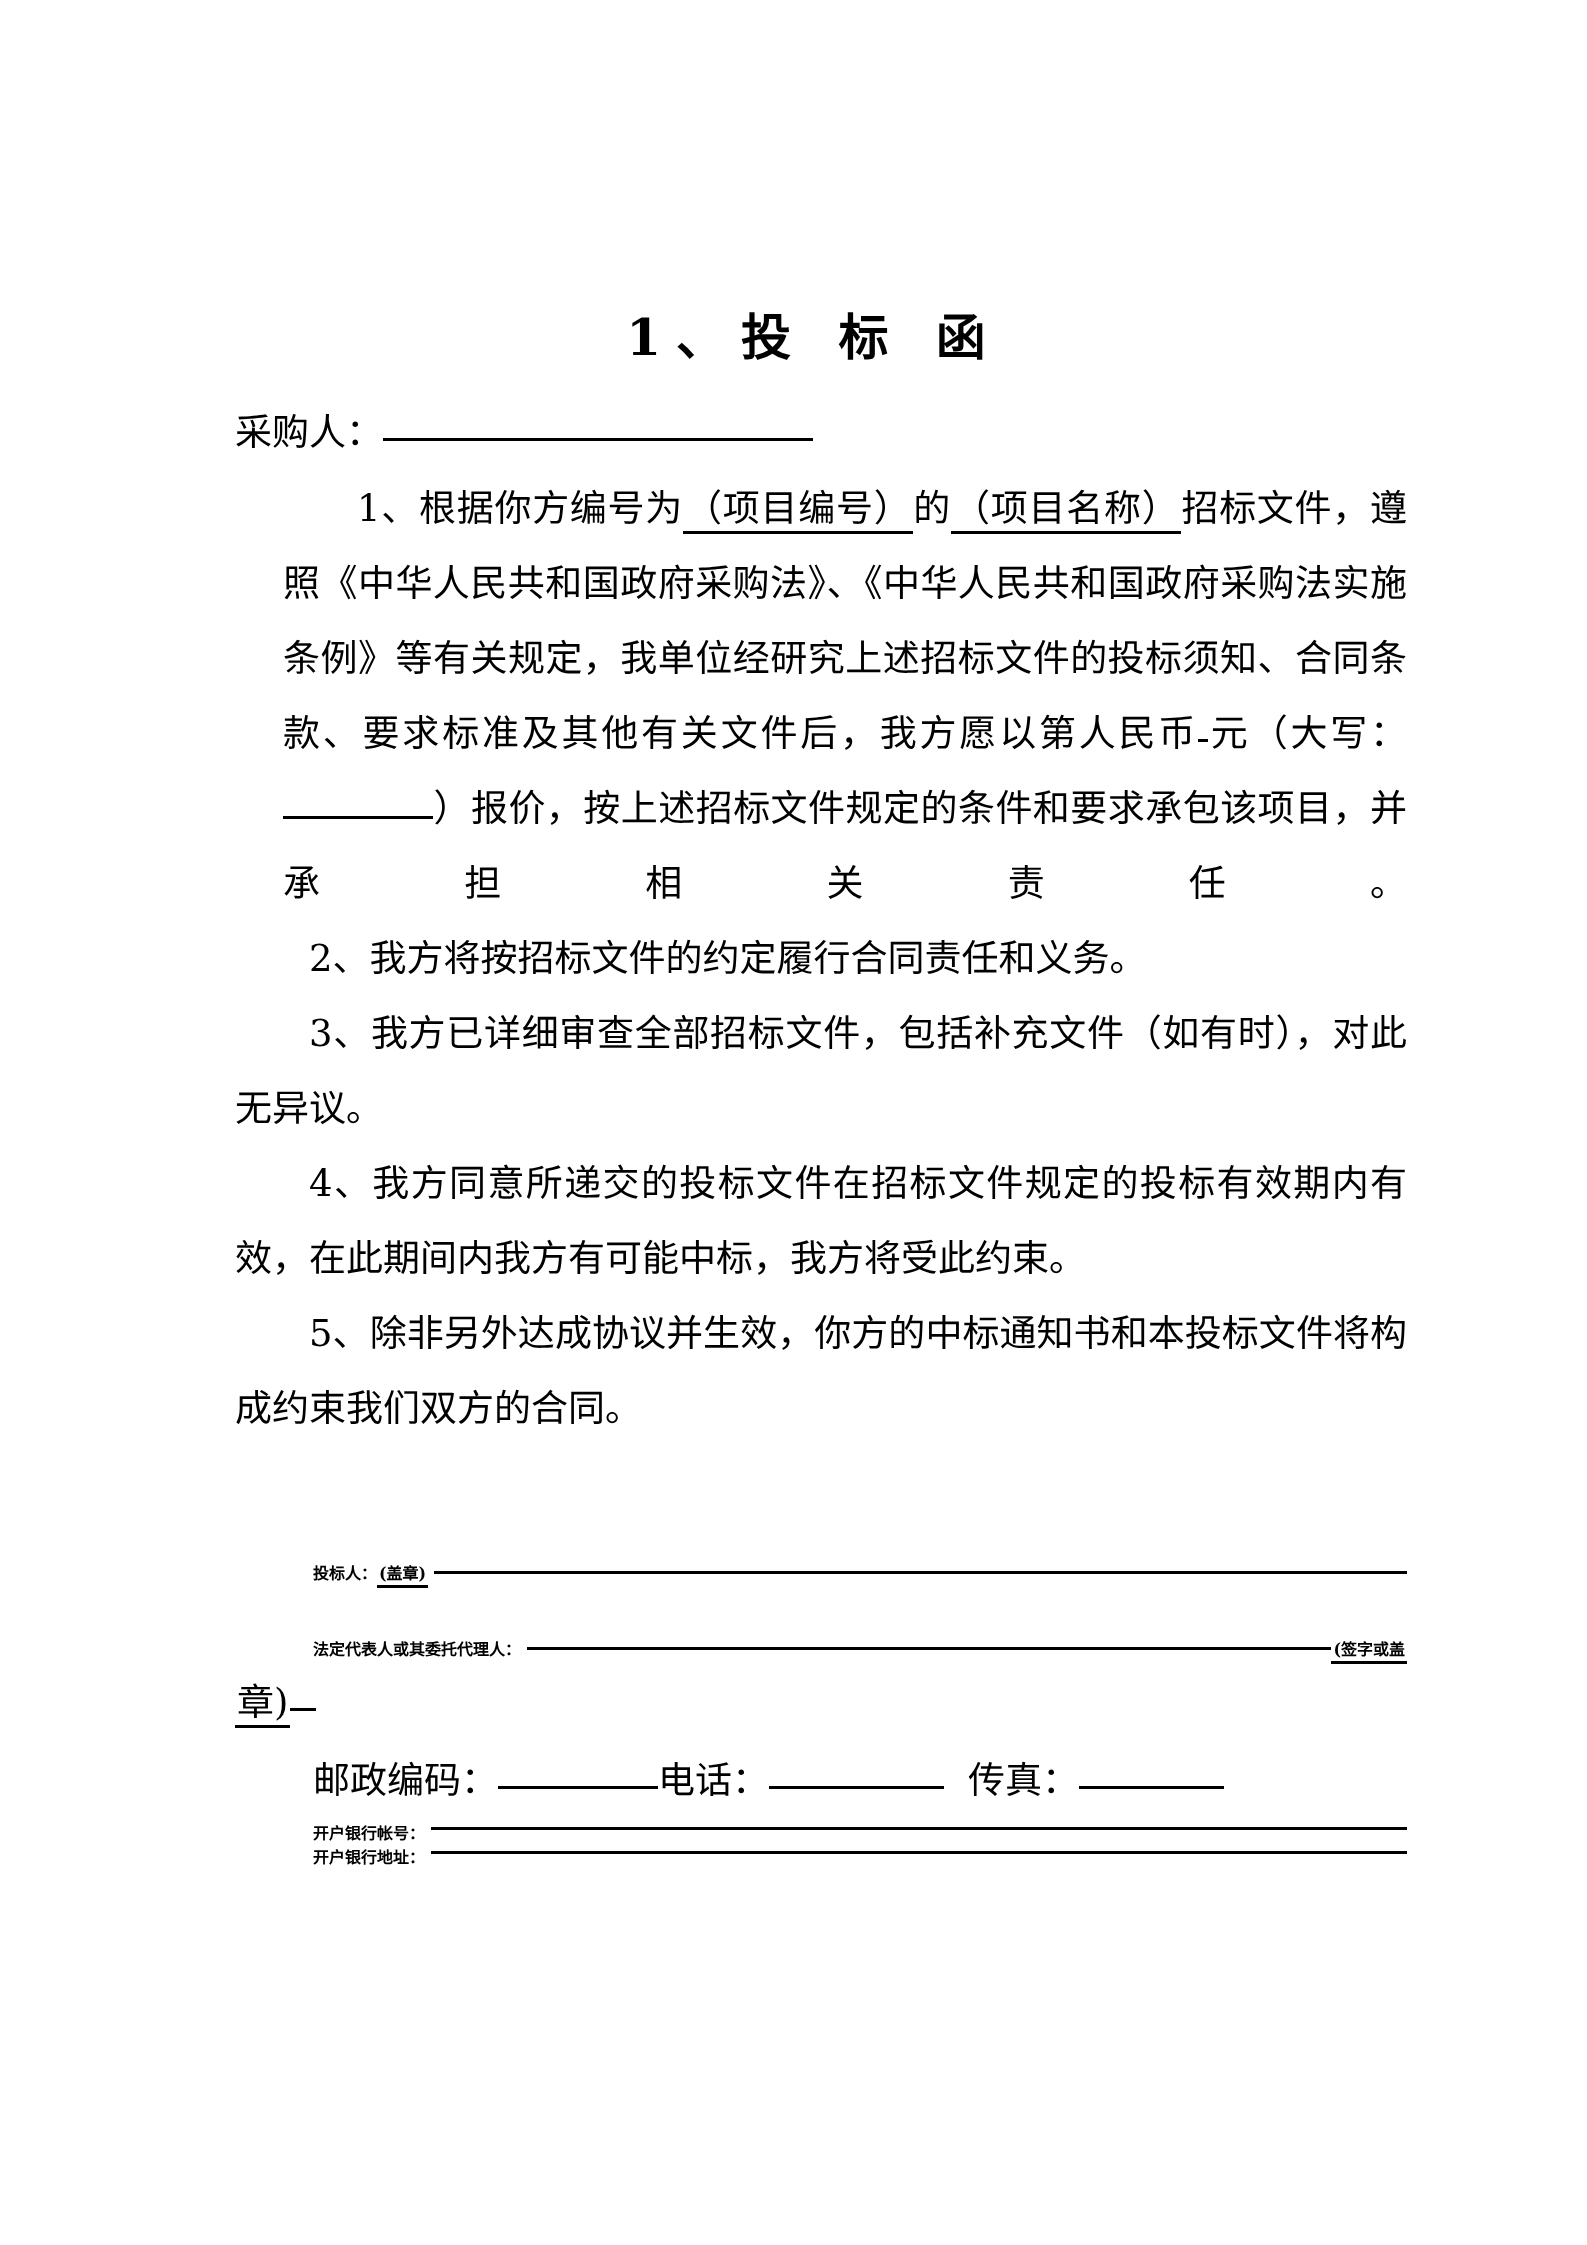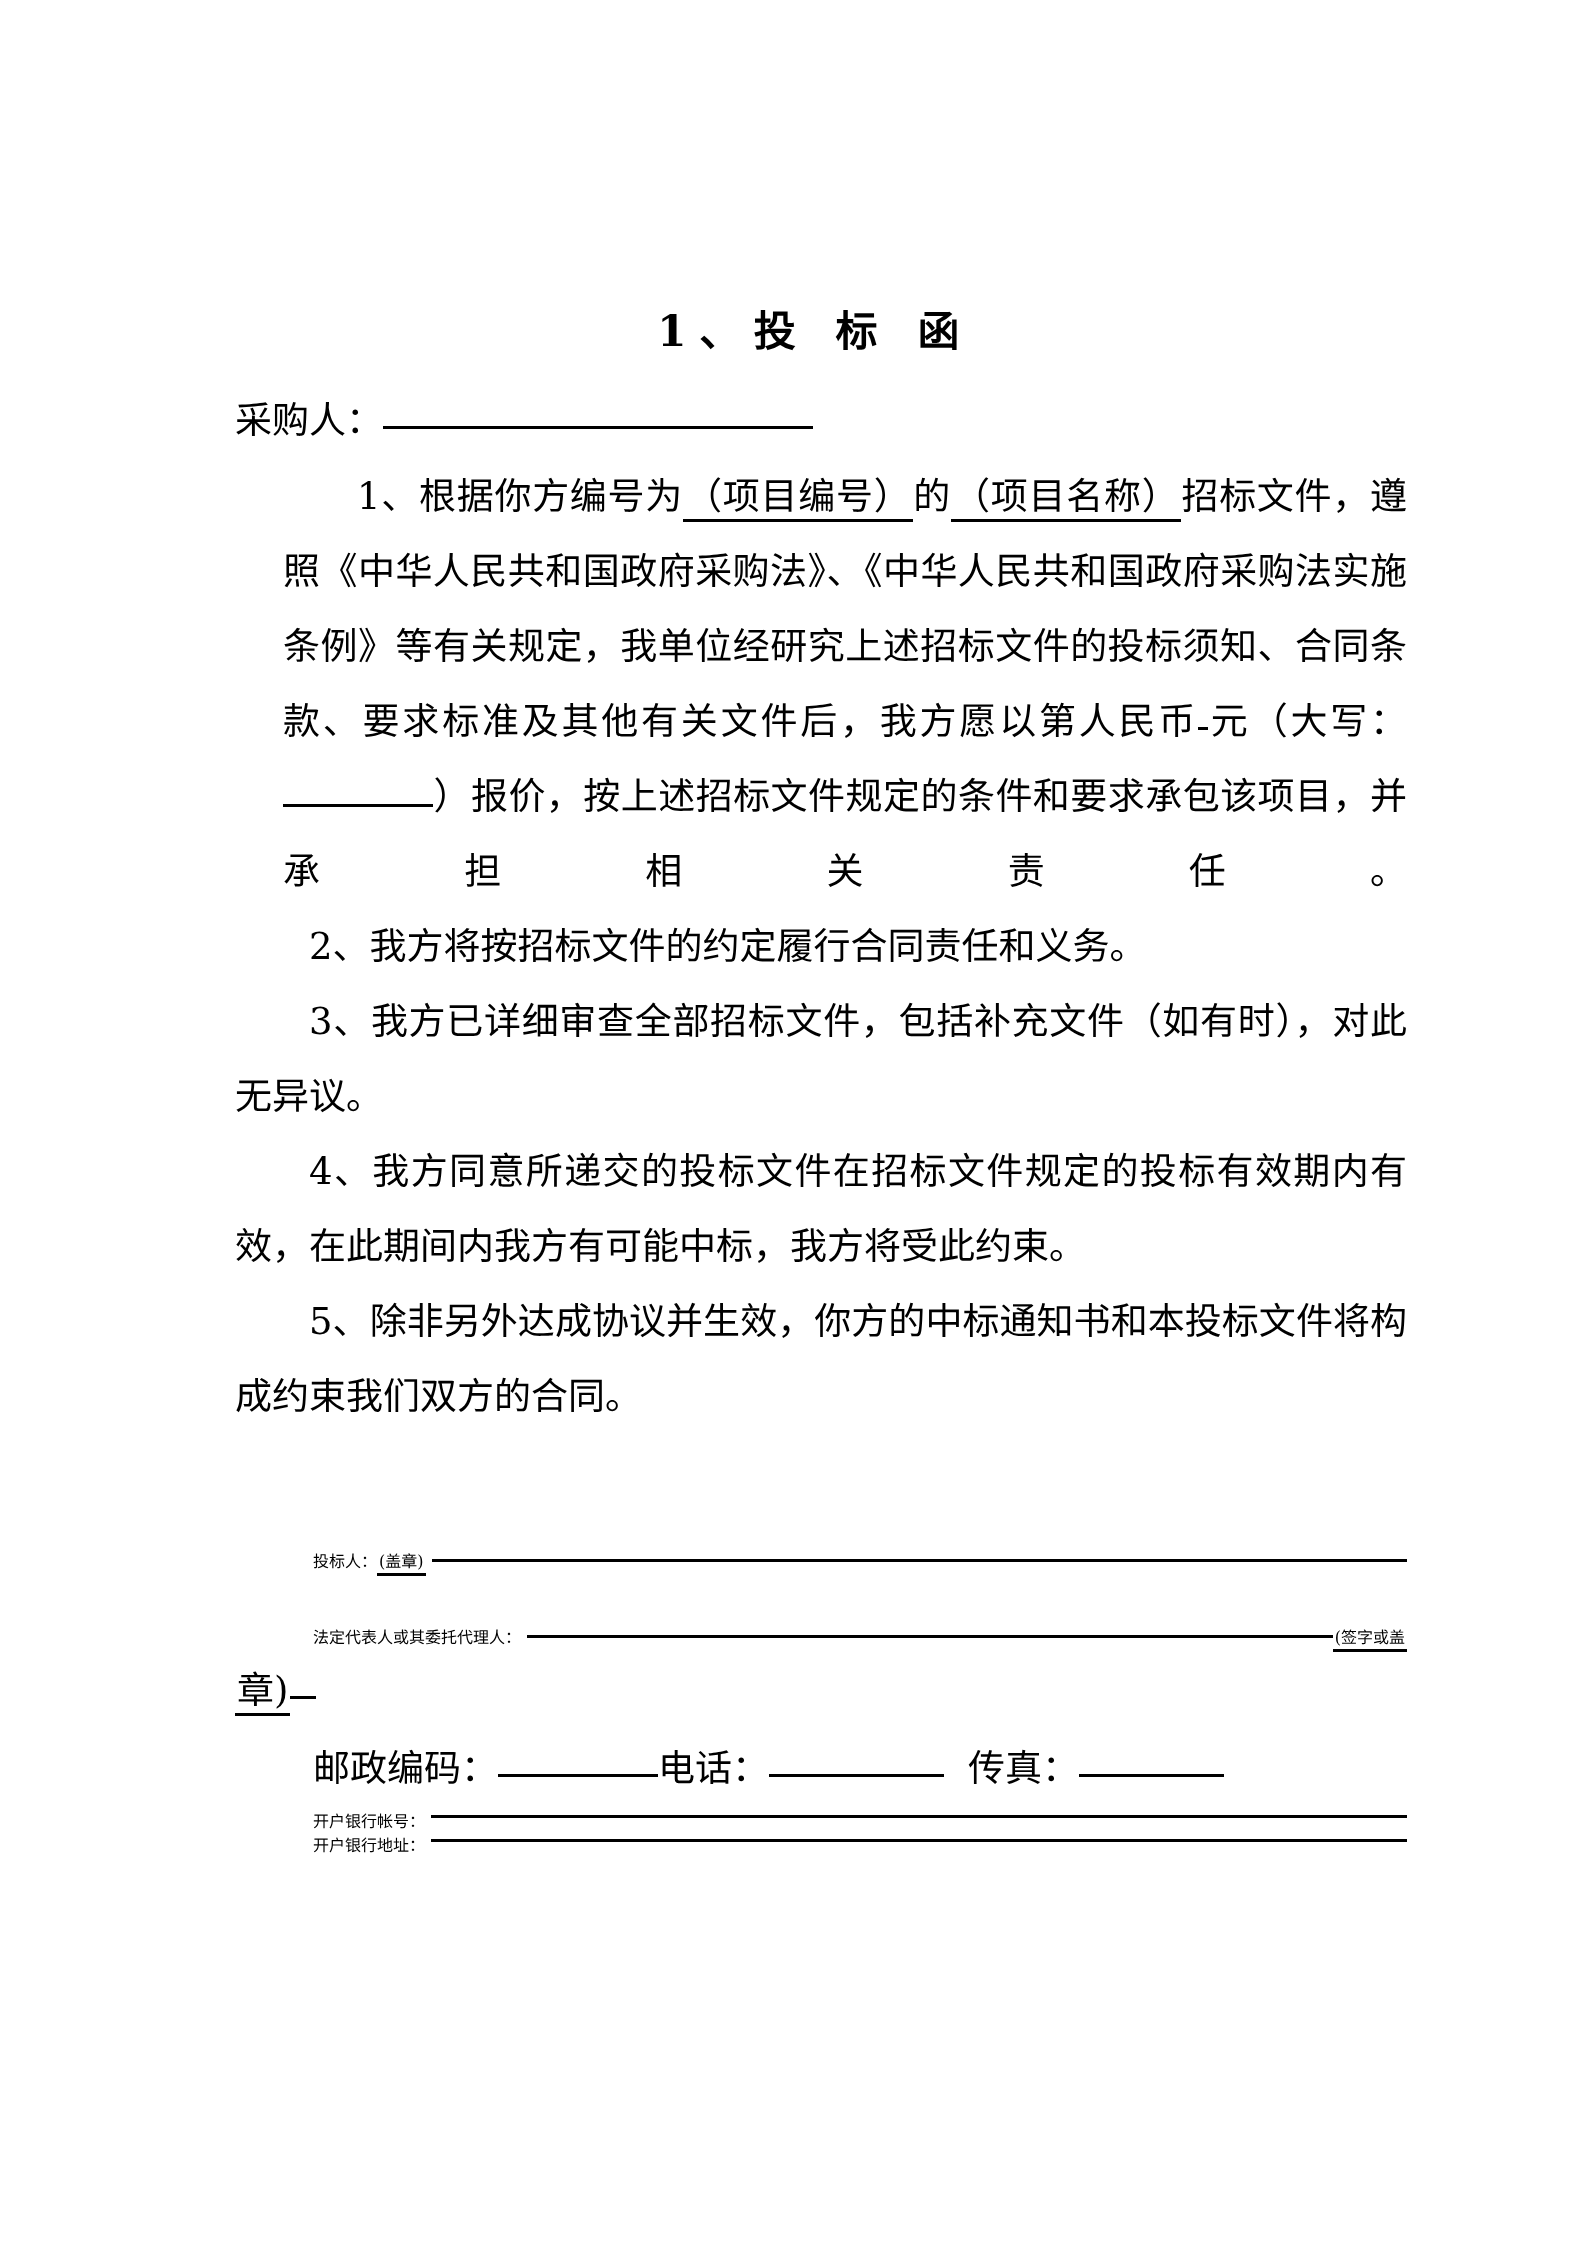--- a/index.html
+++ b/index.html
@@ -23,21 +23,21 @@
   }
   .content {
     position: absolute;
     left: 235px;
     top: 300px;
     width: 1172px;
   }
 
   
   .doc-title {
-    font-size: 42px;
+    font-size: 50px;
     font-weight: bold;
     text-align: center;
     letter-spacing: 0.30em;
     line-height: 1.5;
     margin: 0 0 22px 0;
     padding-right: 0.30em;
   }
 
   
   .para {
@@ -96,20 +96,21 @@
     font-size: 37px;
     line-height: 78px;
     margin: 0;
     white-space: nowrap;
     padding-left: 78px;
   }
   .sig-flex {
     display: flex;
     align-items: baseline;
     padding-left: 78px;
+    font-weight: bold;
   }
   .sig-flex .label { flex: 0 0 auto; white-space: nowrap; }
   .sig-flex .fill {
     flex: 1 1 auto;
     border-bottom: 3px solid #000000;
     align-self: flex-end;
     margin-bottom: 14px;
     margin-left: 6px;
     height: 0;
   }

